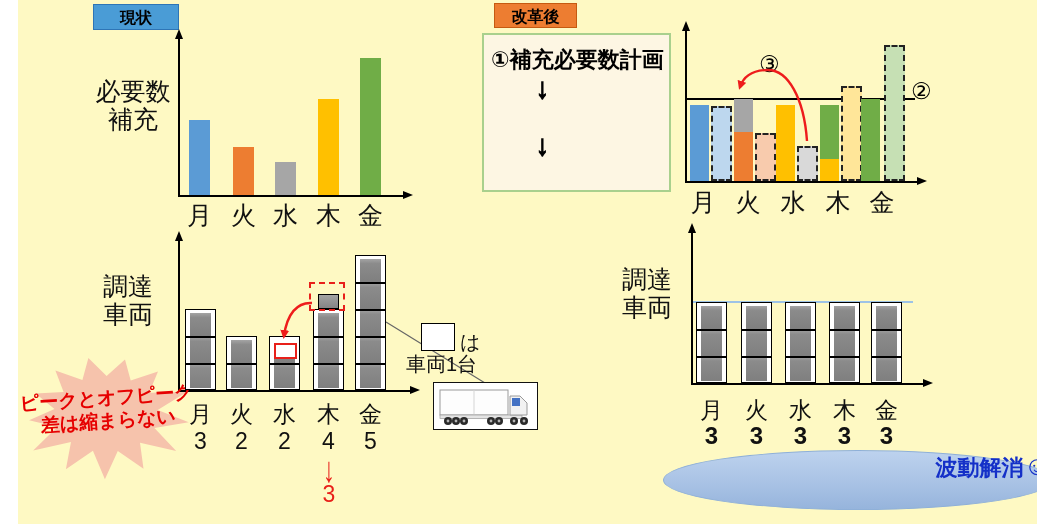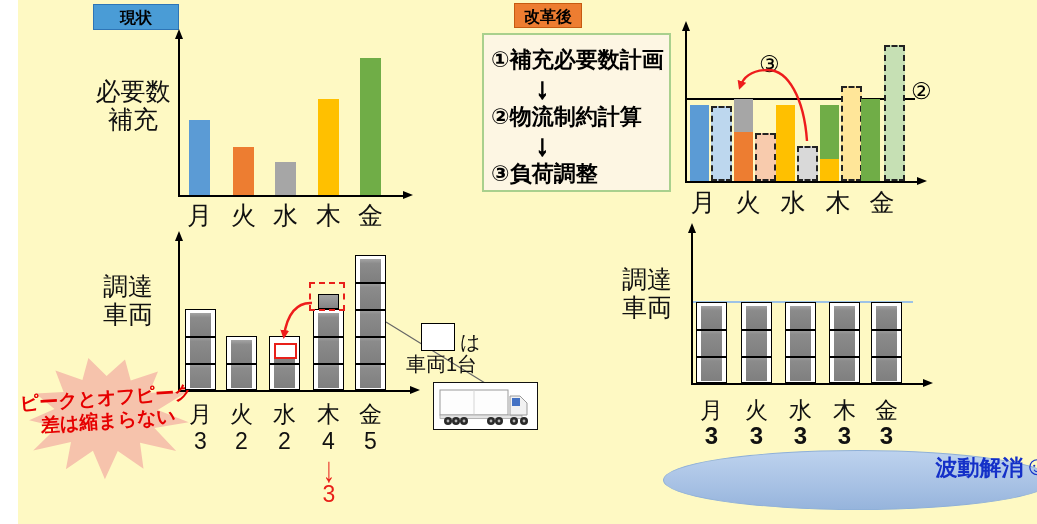--- a/index.html
+++ b/index.html
@@ -1,21 +1,21 @@
 <!DOCTYPE html>
 <html><head>
 <meta charset="utf-8">
 <style>
   html,body{margin:0;padding:0;}
   #root{position:relative;width:1037px;height:524px;background:#fef9c3;overflow:hidden;
         font-family:"Liberation Sans","DejaVu Sans",sans-serif;color:#111;margin-left:18px;}
   .abs{position:absolute;}
   .badge{position:absolute;text-align:center;font-weight:bold;font-size:16px;color:#000;}
   #badge-current{left:75px;top:4px;width:86px;height:26px;line-height:26px;background:#4a9cd6;border:1px solid #2e75b6;box-sizing:border-box;}
-  #badge-reform{left:496px;top:3px;width:68px;height:25px;line-height:25px;background:#ed7d31;border:1px solid #c55a11;box-sizing:border-box;}
+  #badge-reform{left:476px;top:3px;width:83px;height:25px;line-height:25px;background:#ed7d31;border:1px solid #c55a11;box-sizing:border-box;}
   .vaxis{position:absolute;width:2px;background:#000;}
   .vaxis::before{content:'';position:absolute;top:-9px;left:-3.5px;border-left:4.5px solid transparent;border-right:4.5px solid transparent;border-bottom:10px solid #000;}
   .haxis{position:absolute;height:2px;background:#000;}
   .haxis::after{content:'';position:absolute;right:-9px;top:-4px;border-top:4.5px solid transparent;border-bottom:4.5px solid transparent;border-left:10px solid #000;}
   .chart-title{position:absolute;font-size:25px;line-height:28px;text-align:center;color:#111;}
   #steps-box{position:absolute;left:464px;top:33px;width:189px;height:159px;background:#fdf6e3;border:2.5px solid #a9d08d;box-sizing:border-box;}
   .step-line{position:absolute;left:7px;font-weight:bold;font-size:22px;white-space:nowrap;color:#000;}
   .step-arrow{position:absolute;left:52px;font-weight:bold;font-size:25px;color:#000;transform:scaleY(1.15);-webkit-text-stroke:1.3px #000;}
   .circled{position:absolute;font-size:23px;color:#000;font-weight:normal;}
   #legend-box{position:absolute;left:403px;top:323px;width:34px;height:28px;border:1.5px solid #000;box-sizing:border-box;background:#fff;}
@@ -47,23 +47,21 @@
   <div class="vaxis" style="left:160px;top:38px;height:158px;"></div>
   <div class="haxis" style="left:160px;top:195px;width:226px;"></div>
   <div class="chart-title" style="left:76px;top:77px;width:78px;">
     <div>必要数</div>
     <div>補充</div>
   </div>
 
   <div id="steps-box">
     <div class="step-line" style="top:10px;">①補充必要数計画</div>
     <div class="step-arrow" style="top:39px;">↓</div>
-    <div class="step-line" style="top:67px;">②物流制約計算</div>
     <div class="step-arrow" style="top:96px;">↓</div>
-    <div class="step-line" style="top:124px;">③負荷調整</div>
   </div>
 
   <div class="vaxis" style="left:667px;top:30px;height:152px;"></div>
   <div class="haxis" style="left:667px;top:181px;width:233px;"></div>
   <div id="constraint-line" class="abs" style="left:667px;top:98px;width:230px;height:2px;background:#000;"></div>
   <div class="circled" style="left:893px;top:78px;">②</div>
   <div class="circled" style="left:741px;top:51px;">③</div>
 
   <div class="vaxis" style="left:160px;top:240px;height:151px;"></div>
   <div class="haxis" style="left:160px;top:390px;width:233px;"></div>

